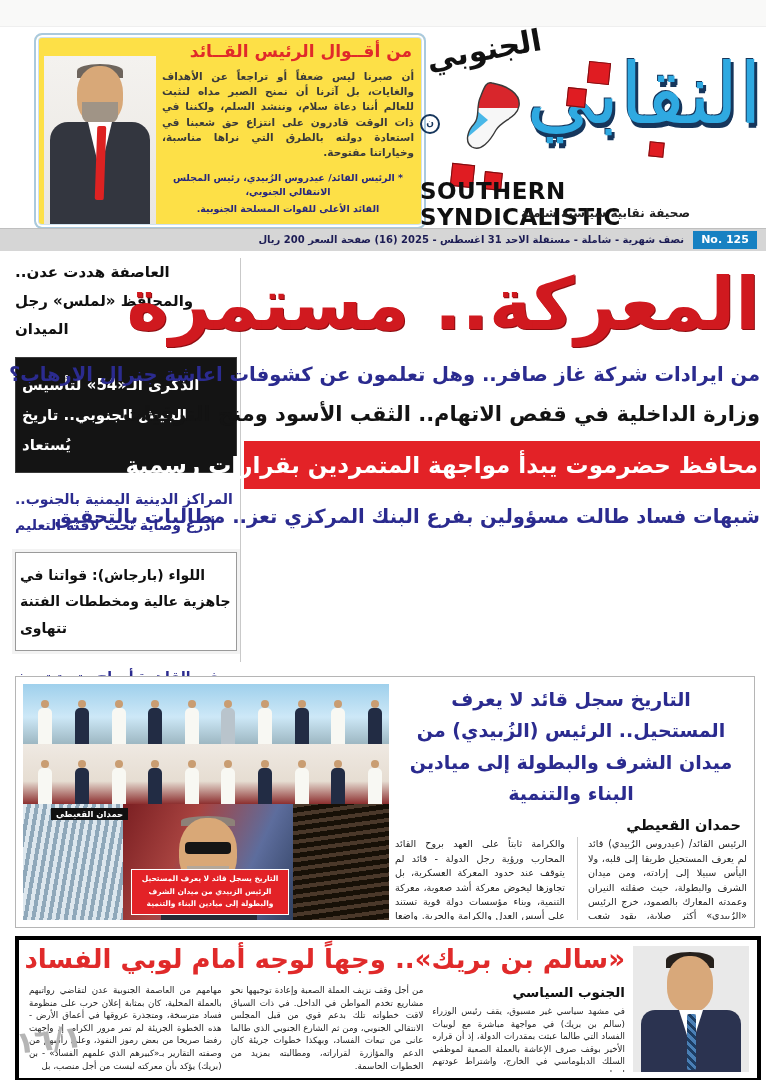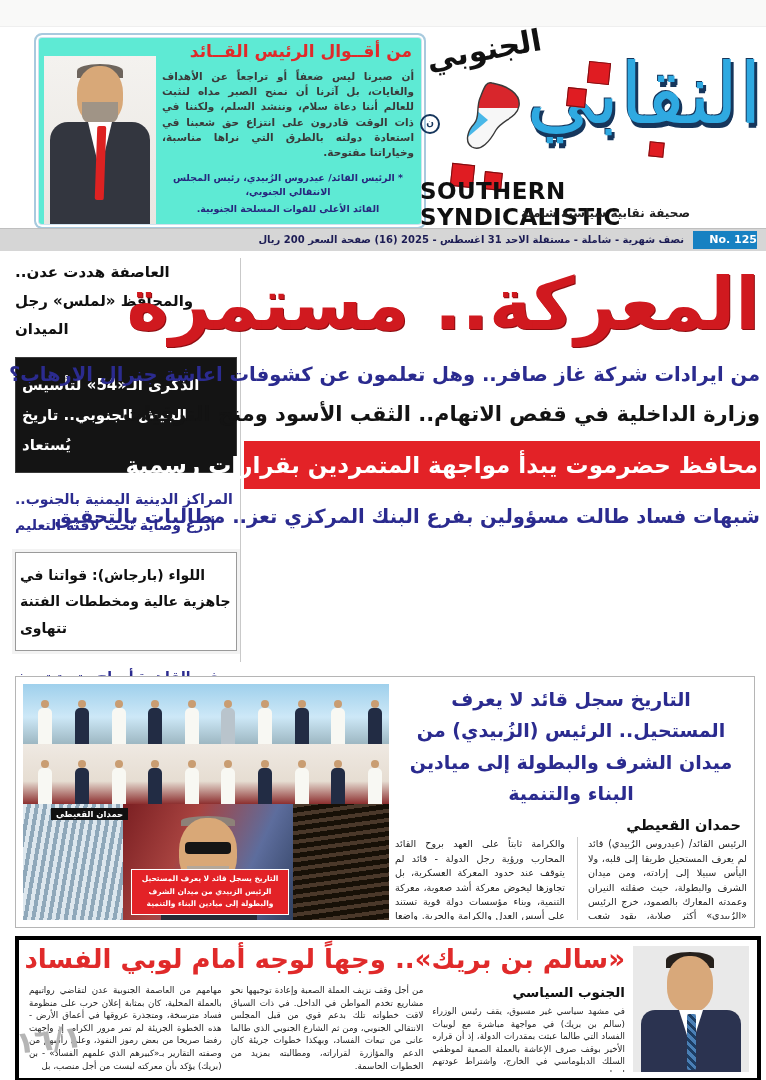--- a/index.html
+++ b/index.html
@@ -3,21 +3,21 @@
 <meta charset="utf-8">
 <style>
   html,body{margin:0;padding:0;background:#eee;}
   .page{position:relative;width:766px;height:1080px;margin:0 auto;background:#fff;overflow:hidden;
         font-family:"DejaVu Sans",sans-serif;direction:rtl;}
 
   
   .top-strip{position:absolute;top:0;left:0;right:0;height:26px;background:#f9f9f8;border-bottom:1px solid #efefef;}
 
   
-  .quote-box{position:absolute;left:34px;top:33px;width:388px;height:192px;background:#5eead4;
+  .quote-box{position:absolute;left:34px;top:33px;width:388px;height:192px;background:#fde047;
              border:2px solid #a9c9de;border-radius:8px;box-shadow:inset 0 0 0 2px #fff, inset 0 0 0 3px #cfe2ef;}
   .quote-title{position:absolute;right:12px;top:6px;color:#e02a2a;font-weight:bold;font-size:17px;}
   .quote-text{position:absolute;right:10px;top:34px;width:252px;color:#3a3a3a;font-weight:bold;
               font-size:10.5px;line-height:1.45;text-align:justify;}
   .quote-attr{position:absolute;right:10px;top:136px;width:252px;color:#27277e;font-weight:bold;
               font-size:9.5px;line-height:1.5;text-align:center;}
   .quote-attr2{position:absolute;right:10px;top:168px;width:252px;color:#27277e;font-weight:bold;
               font-size:9.5px;text-align:center;}
   
   .qphoto{position:absolute;left:8px;bottom:3px;width:112px;height:168px;overflow:hidden;background:linear-gradient(180deg,#f4f2ef 0%,#e9e6e1 100%);}
@@ -37,21 +37,21 @@
   .logo-seal{position:absolute;right:320px;top:92px;width:16px;height:16px;border:2px solid #16365c;border-radius:50%;
              color:#16365c;font-size:9px;font-weight:bold;text-align:center;line-height:15px;}
   .logo-en{position:absolute;right:20px;top:156px;font-size:23px;font-weight:bold;color:#101010;letter-spacing:0.4px;direction:ltr;}
   .logo-tag{position:absolute;right:70px;top:184px;font-size:12px;font-weight:bold;color:#222;}
   .map-icon{position:absolute;right:236px;top:58px;}
 
   
   .info-bar{position:absolute;left:0;top:228px;width:766px;height:22px;background:#d6d6d6;border-top:1px solid #bfbfbf;}
   .info-text{position:absolute;right:82px;top:0;height:22px;line-height:22px;font-size:10px;font-weight:bold;color:#1c1c54;}
   .issue-box{position:absolute;right:9px;top:2px;width:64px;height:18px;background:#1781c2;color:#fff;
-             font-size:11px;font-weight:bold;text-align:right;line-height:18px;direction:ltr;}
+             font-size:11px;font-weight:bold;text-align:center;line-height:18px;direction:ltr;}
 
   
   .sidebar{position:absolute;left:15px;top:258px;width:222px;display:flex;flex-direction:column;gap:13px;}
   .sb-item{text-align:left;font-weight:bold;line-height:1.9;}
   .sb-black{color:#101010;font-size:15px;}
   .sb-blackbox{background:#141414;color:#fff;font-size:15px;padding:12px 6px;border:1px solid #3a3a3a;line-height:2.0;}
   .sb-blue{color:#2b2b8f;font-size:14px;}
   .sb-whitebox{color:#101010;font-size:14px;border:1px solid #9a9a9a;background:#fff;padding:9px 4px;box-shadow:0 0 0 3px #f3f3f3;}
   .v-divider{position:absolute;left:240px;top:258px;width:1px;height:404px;background:#c9c9c9;}
 

